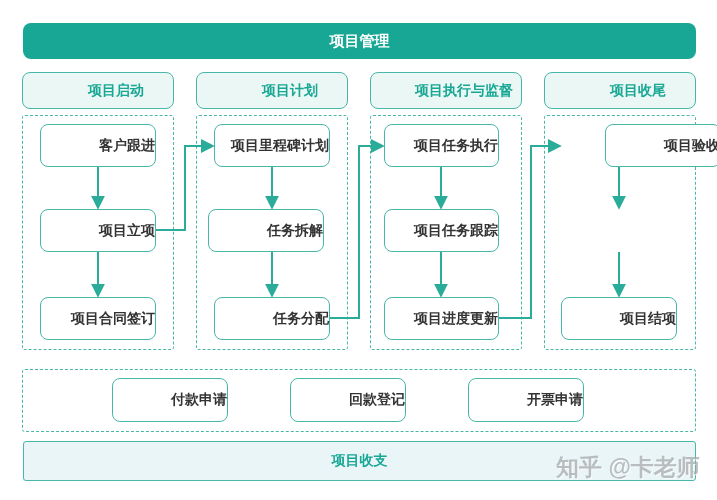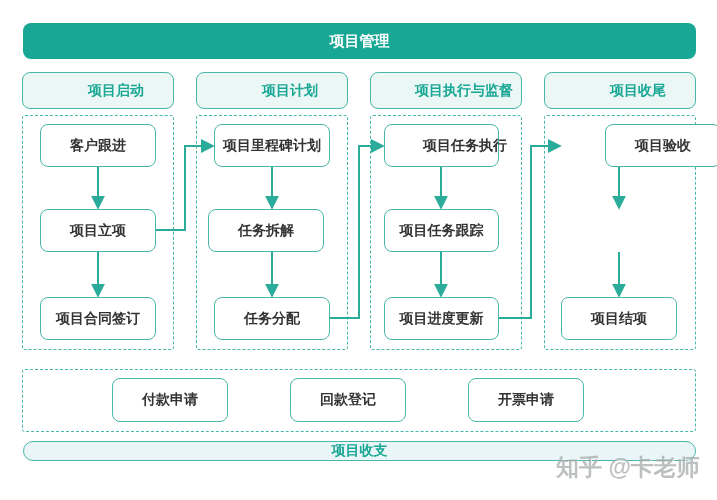--- a/index.html
+++ b/index.html
@@ -41,36 +41,36 @@
     border-radius:3px;
     box-sizing:border-box;
     background:transparent;
   }
   .node{
     position:absolute;width:116px;height:43px;
     background:#ffffff;
     border:1.5px solid var(--teal-border);
     border-radius:8px;
     box-sizing:border-box;
-    display:flex;align-items:center;justify-content:center;
+    display:flex;align-items:center;justify-content:flex-end;
     color:var(--ink);font-size:14px;font-weight:bold;
     white-space:nowrap;
   }
   .finance-box{
     position:absolute;left:22px;top:369px;width:674px;height:63px;
     border:1px dashed var(--teal-border);
     border-radius:3px;
     box-sizing:border-box;
   }
   .finance-node{top:378px;height:44px;}
   .footer-bar{
-    position:absolute;left:23px;top:441px;width:673px;height:20px;
+    position:absolute;left:23px;top:441px;width:673px;height:40px;
     background:var(--cyan-bg);
     border:1px solid var(--teal-border);
-    border-radius:10px;
+    border-radius:3px;
     box-sizing:border-box;
     display:flex;align-items:center;justify-content:center;
     color:var(--teal);font-size:14px;font-weight:bold;
   }
   .watermark{
     position:absolute;left:556px;top:452px;
     font-size:23px;font-weight:bold;
     color:var(--watermark);
     opacity:0.75;
     text-shadow:1px 1px 0 #ffffff;
@@ -163,21 +163,21 @@
   <div class="node" style="left:384px;top:209px;width:115px;">
       <span>项目任务跟踪</span>
     </div>
   <div class="node" style="left:384px;top:297px;width:115px;">
       <span>项目进度更新</span>
     </div>
 
   <div class="node" style="left:561px;top:124px;margin-left:44px;">
       <span>项目验收</span>
     </div>
-  <div class="node" style="left:561px;top:297px;border-radius:7px;">
+  <div class="node" style="left:561px;top:297px;">
       <span>项目结项</span>
     </div>
 
   <div class="finance-box"></div>
   <div class="node finance-node" style="left:112px;">
       <span>付款申请</span>
     </div>
   <div class="node finance-node" style="left:290px;">
       <span>回款登记</span>
     </div>

